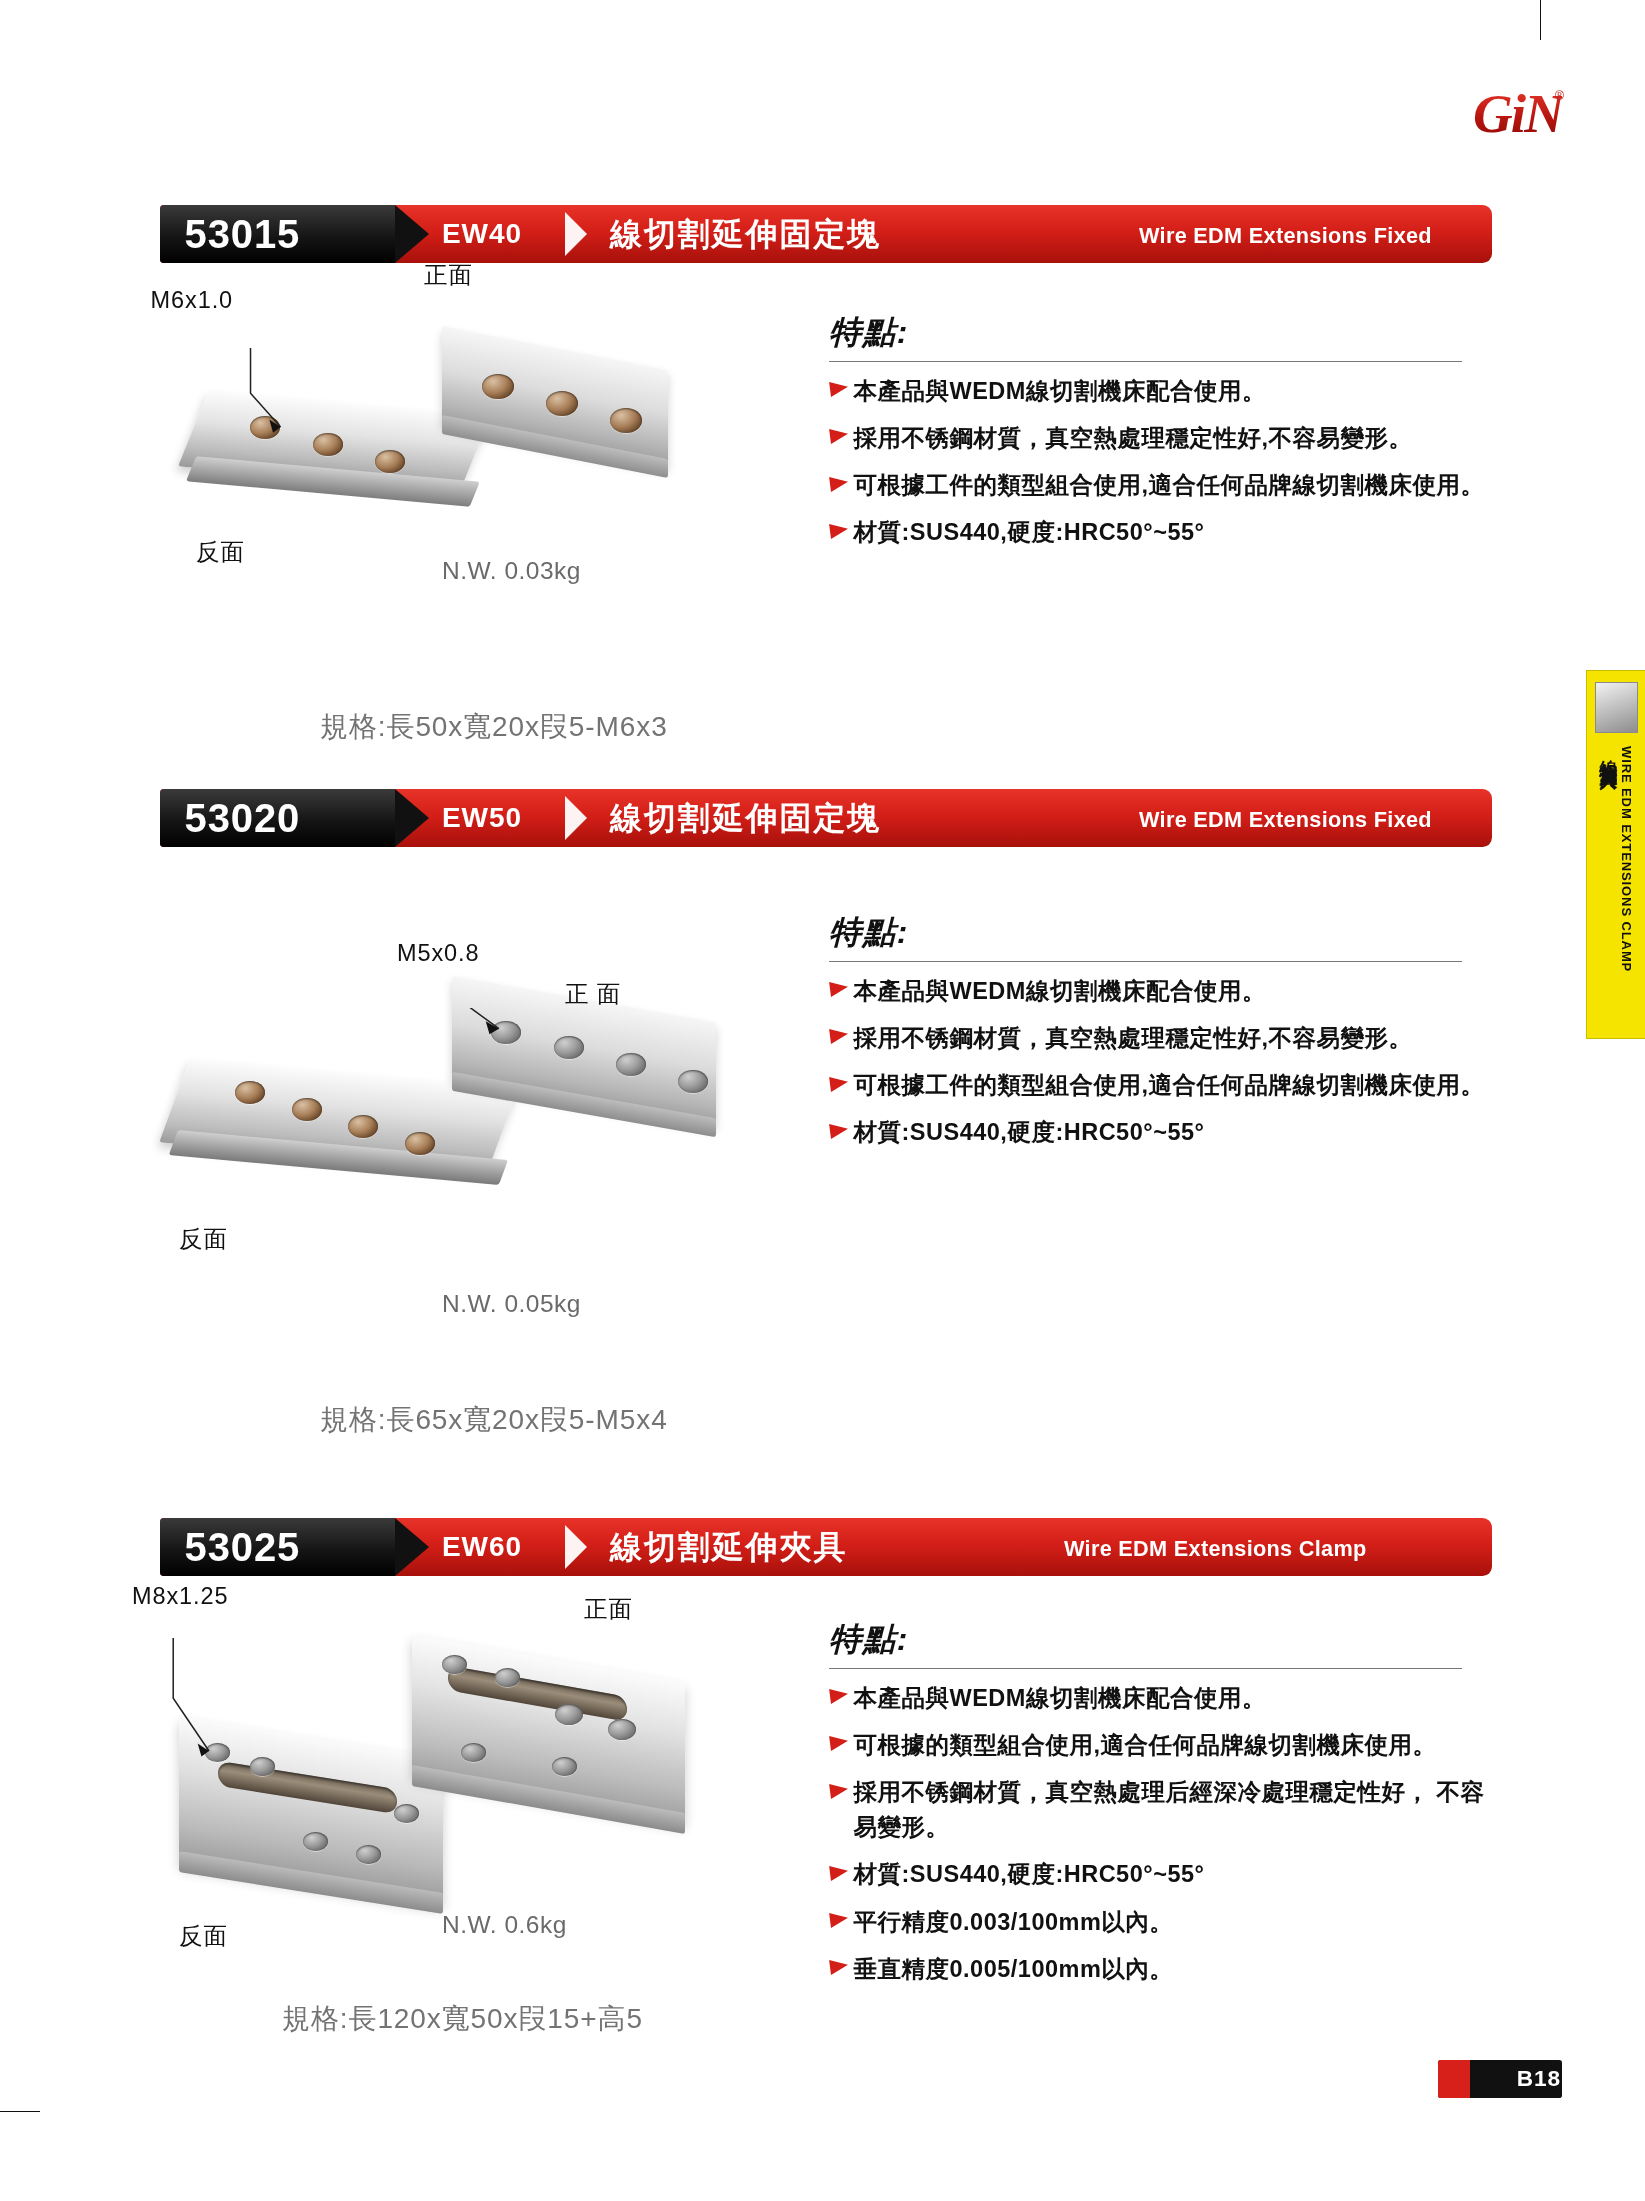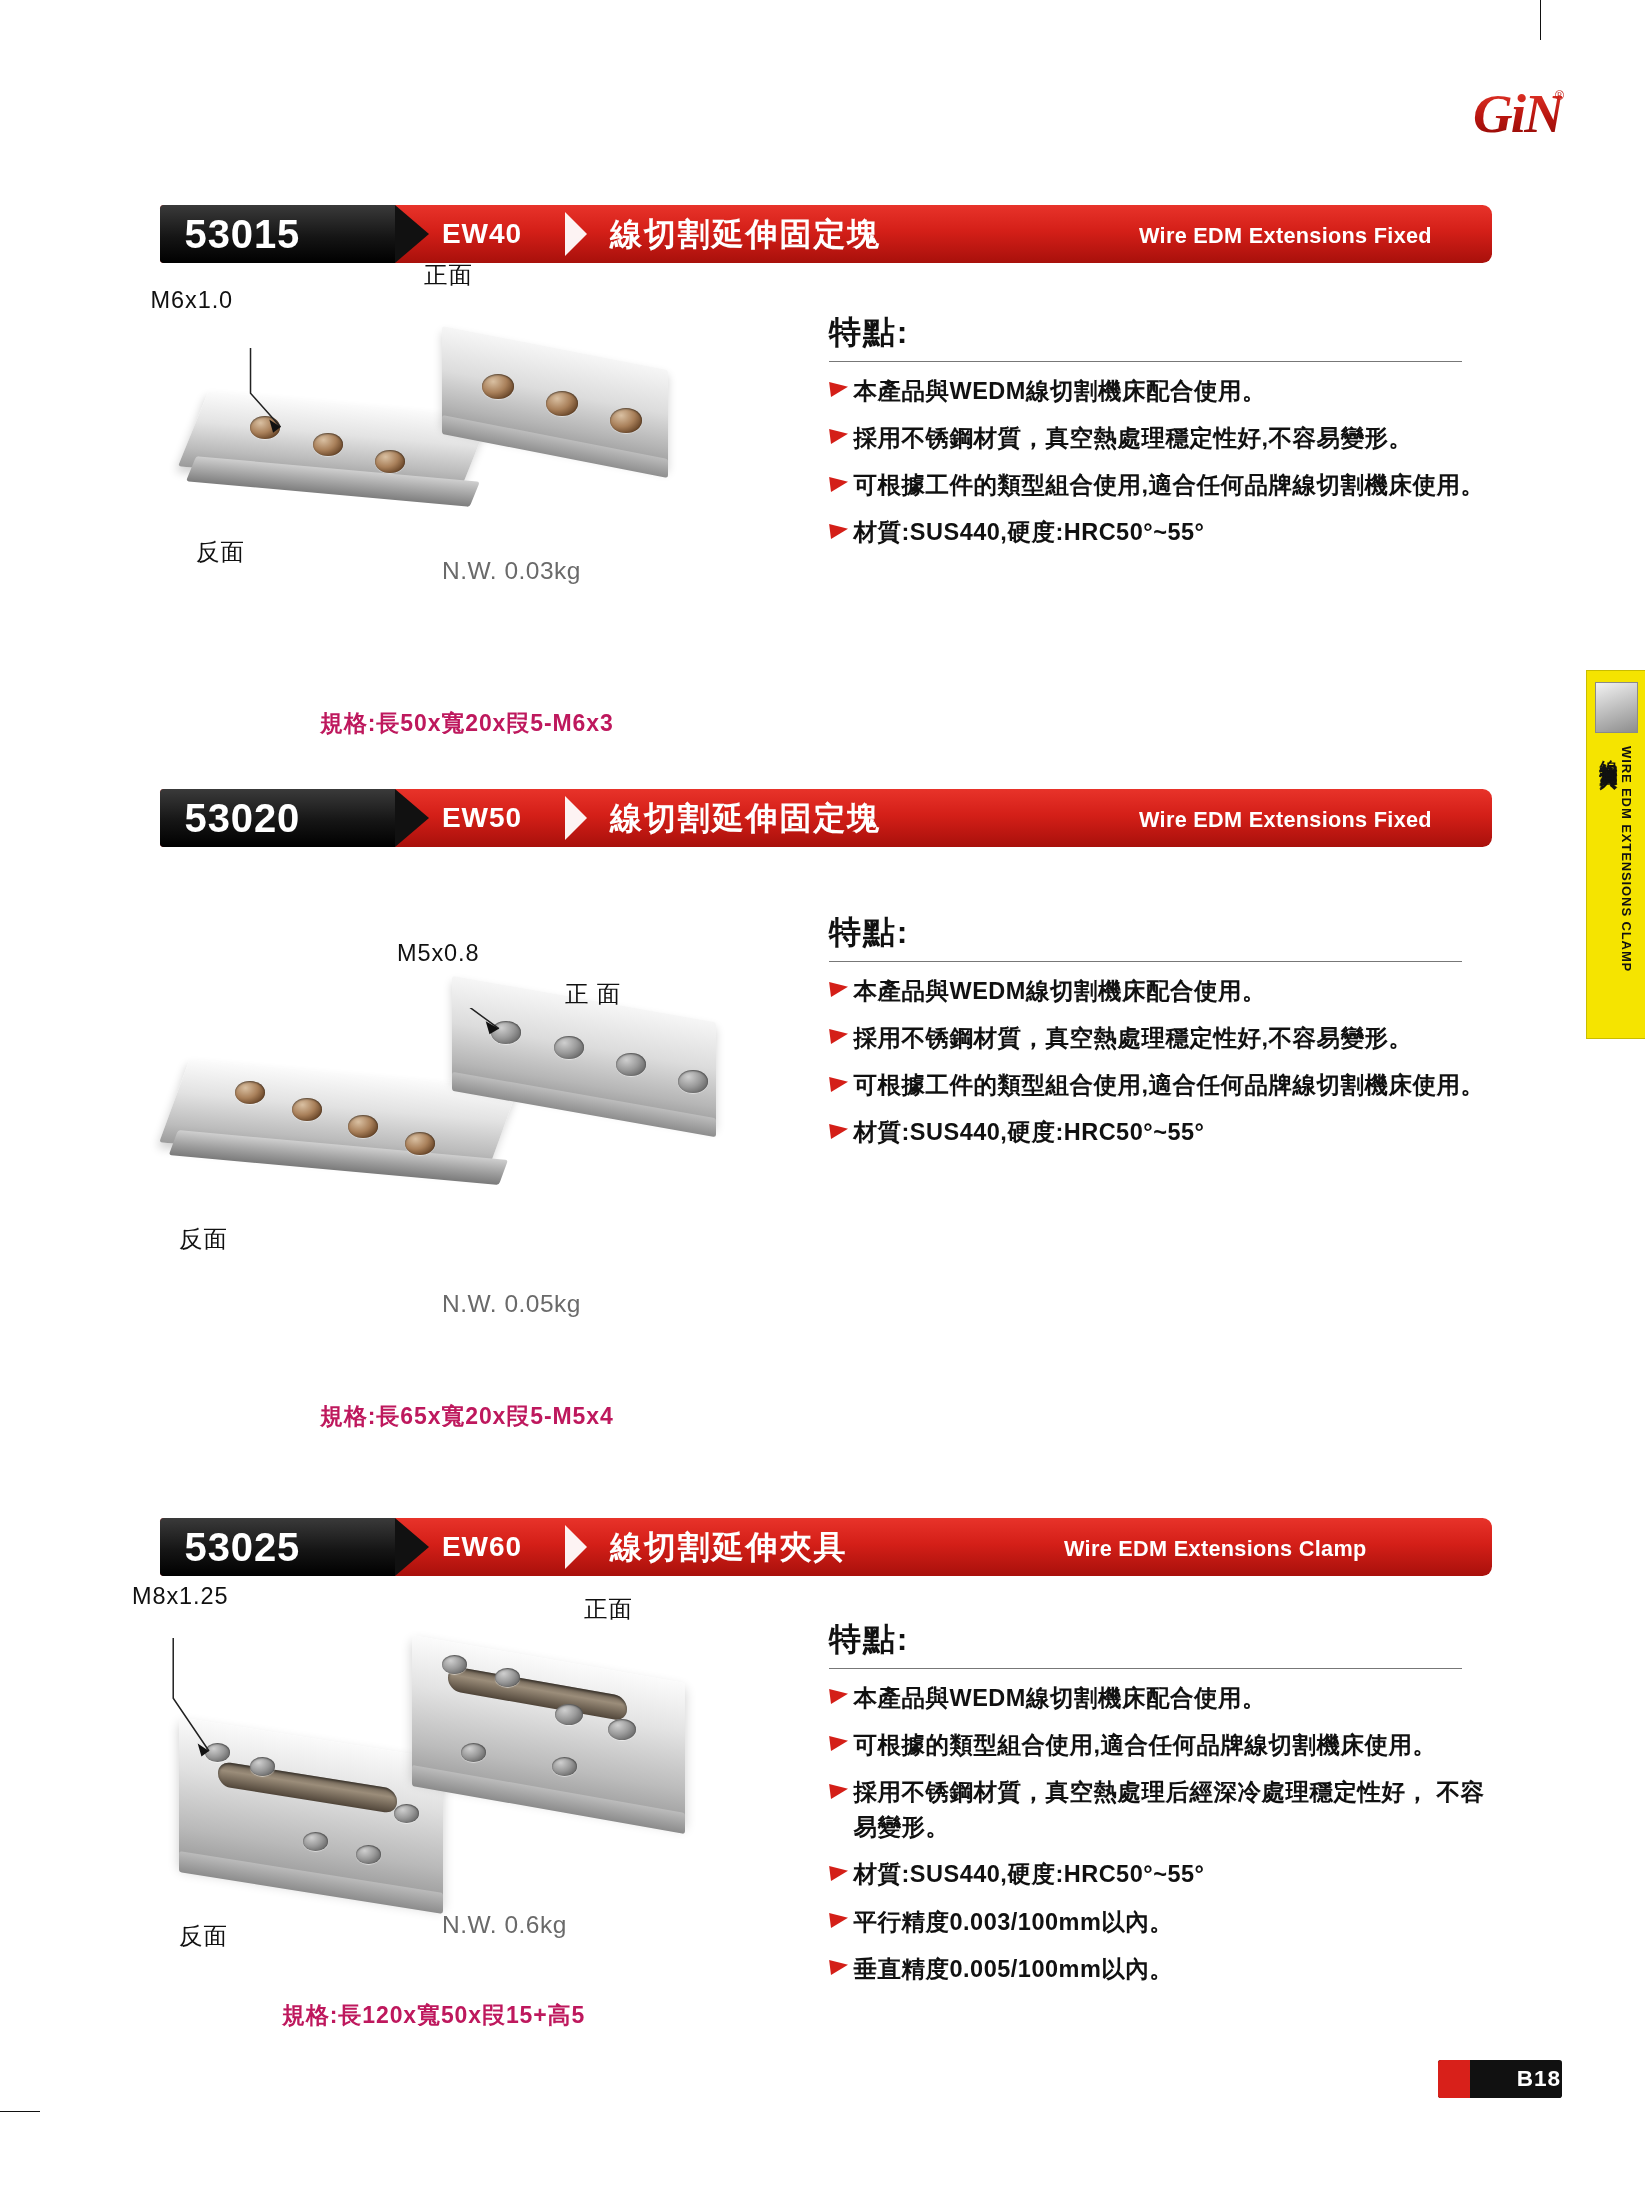--- a/index.html
+++ b/index.html
@@ -151,20 +151,21 @@
   }
   .features .head {
     font-size: 32px;
     font-weight: bold;
     letter-spacing: 1.9px;
     color: #111;
     padding-bottom: 5.6px;
     border-bottom: 1.9px solid #777;
     display: block;
     width: 633px;
+    font-style: italic;
   }
   .feat-row {
     display: flex;
     align-items: flex-start;
     margin-top: 12.2px;
     font-weight: bold;
   }
   .feat-mark {
     width: 24.5px;
     flex: 0 0 24.5px;
@@ -183,25 +184,24 @@
   .label {
     position: absolute;
     font-size: 23.5px;
     color: #111;
     letter-spacing: 0.9px;
     white-space: nowrap;
   }
   .label.grey { color: #6a6a6a; font-size: 24.5px; letter-spacing: 0.5px; }
   .spec {
     position: absolute;
-    font-size: 23px;
+    font-size: 28px;
     letter-spacing: 0.9px;
-    color: #be185d;
+    color: #737373;
     white-space: nowrap;
-    font-weight: bold;
   }
 
   
   .blk {
     position: absolute;
     border-radius: 2.8px;
   }
   .hole {
     position: absolute;
     border-radius: 50%;

